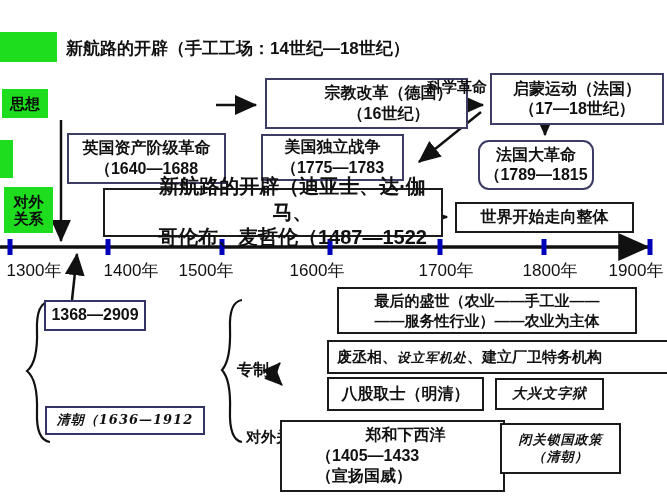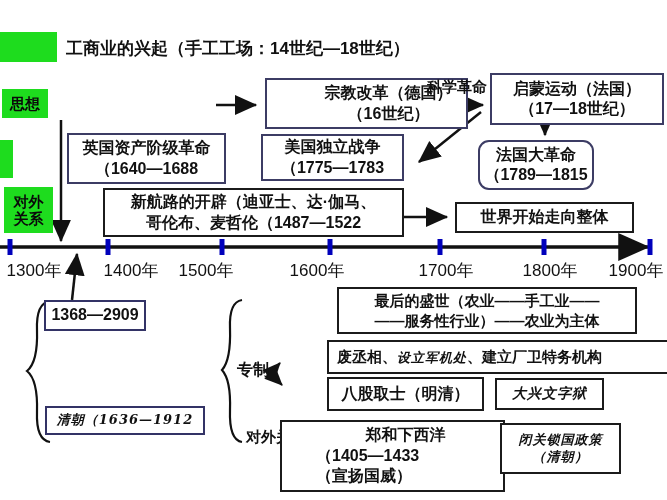--- a/index.html
+++ b/index.html
@@ -64,21 +64,21 @@
 
   <div class="green" style="left:2px;top:89px;width:46px;height:29px;font-size:15px;">思想</div>
 
   <div class="green" style="left:0;top:140px;width:13px;height:38px;"></div>
 
   <div class="green" style="left:4px;top:187px;width:49px;height:46px;font-size:15px;">
     <div>对外</div>
     <div>关系</div>
   </div>
 
-  <div class="lbl" style="left:66px;top:37px;font-size:17px;">工商业的兴起（手工工场：14世纪—18世纪）</div>
+  <div class="lbl" style="left:66px;top:37px;font-size:17px;">新航路的开辟（手工工场：14世纪—18世纪）</div>
 
 
   <div class="box" style="left:265px;top:78px;width:155px;height:47px;font-size:16px;padding-left:44px;">
     <div>宗教改革（德国）</div>
     <div>（16世纪）</div>
   </div>
 
   <div class="lbl" style="left:427px;top:78px;font-size:15px;">科学革命</div>
 
   <div class="box" style="left:490px;top:73px;width:170px;height:48px;font-size:16px;">
@@ -94,21 +94,21 @@
   <div class="box" style="left:261px;top:134px;width:139px;height:43px;font-size:16px;">
     <div>美国独立战争</div>
     <div>（1775—1783</div>
   </div>
 
   <div class="box" style="left:478px;top:140px;width:112px;height:46px;font-size:16px;border-radius:11px;">
     <div>法国大革命</div>
     <div>（1789—1815</div>
   </div>
 
-  <div class="box dark" style="left:103px;top:188px;width:297px;height:45px;font-size:16px;">
+  <div class="box dark" style="left:103px;top:188px;width:297px;height:45px;font-size:20px;padding-left:39px;">
     <div>新航路的开辟（迪亚士、达·伽马、</div>
     <div>哥伦布、麦哲伦（1487—1522</div>
   </div>
 
   <div class="box dark" style="left:455px;top:202px;width:175px;height:27px;font-size:16px;">
     <div>世界开始走向整体</div>
   </div>
 
   <div class="yr" style="left:2px;">1300年</div>
   <div class="yr" style="left:79px;margin-left:20px;">1400年</div>

